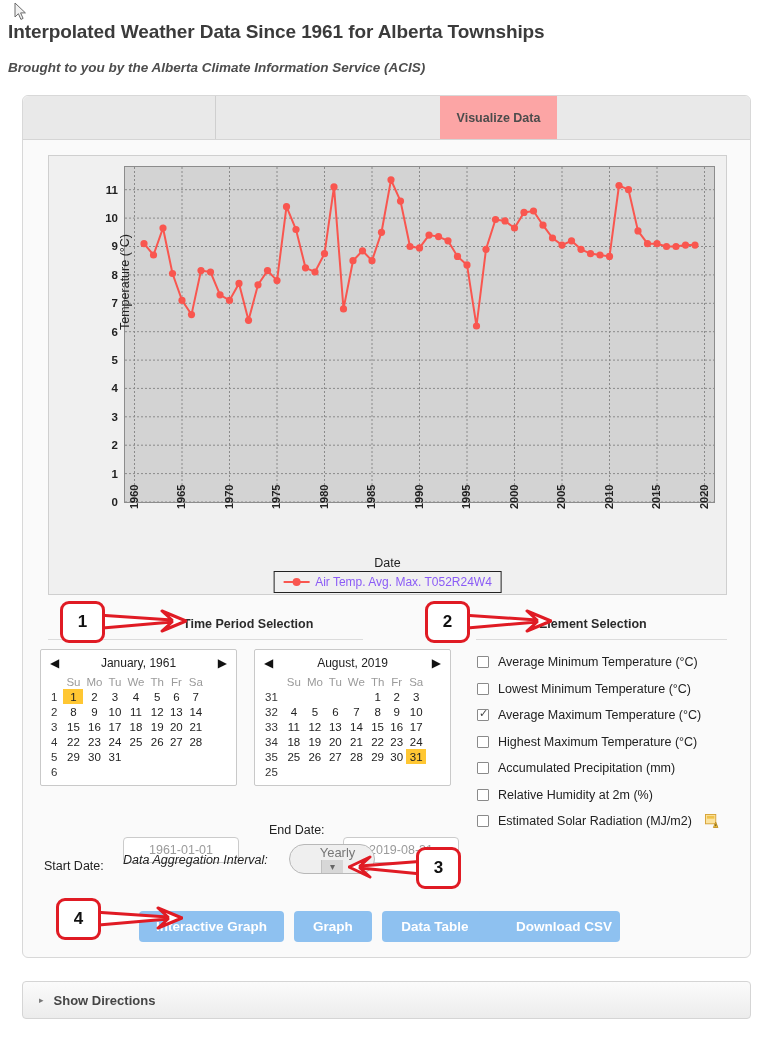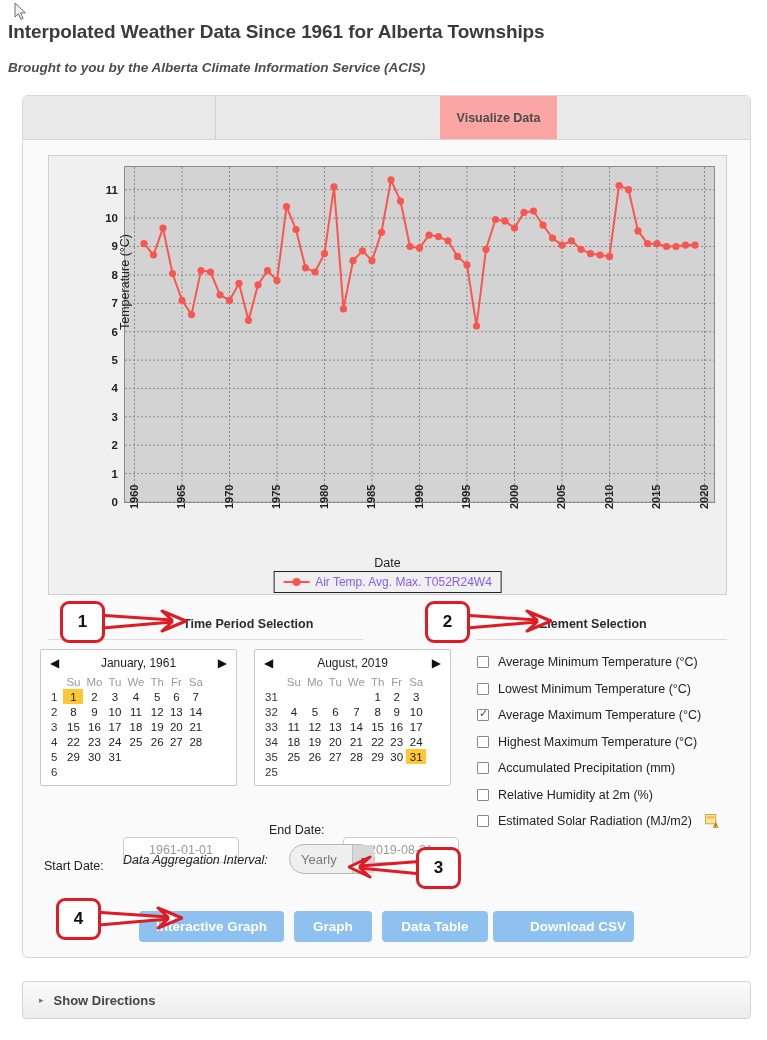--- a/index.html
+++ b/index.html
@@ -122,21 +122,21 @@
   .solar-icon { margin-left:4px; width:15px; height:14px; flex:none; }
   
   .fld-label { position:absolute; font-size:12.5px; color:#222; }
   .fld {
     position:absolute; height:26px; border:1px solid #cbcbcb; background:#fff;
     border-radius:4px; display:flex; align-items:center; justify-content:center;
     font-size:12.5px; color:#9b9b9b;margin-top:24px;
   }
   .sel-wrap {
     position:absolute; height:30px; border:1px solid #b8b8b8; background:#efefef;
-    border-radius:15px; display:flex; align-items:center;
+    border-radius:15px; display:flex; align-items:center;flex-direction:column;
   }
   .sel-val { flex:1; padding-left:11px; font-size:13px; color:#777; }
   .sel-arrow { width:22px; height:100%; background:#d7d7d7;
     border-left:1px solid #c0c0c0; display:flex; align-items:center;
     justify-content:center; font-size:10px; color:#666; }
   
   .btn {
     position:absolute; height:31px; background:#8ec1f0; color:#ffffff;
     border:none; border-radius:4px; font-family:"Liberation Sans", sans-serif;
     font-size:13.5px; font-weight:bold; cursor:pointer;
@@ -527,21 +527,21 @@
 
   <div class="fld-label" style="left:100px;top:757px;font-style:italic;">Data Aggregation Interval:</div>
   <div class="sel-wrap" style="left:266px;top:748px;width:86px;">
     <span class="sel-val">Yearly</span>
     <span class="sel-arrow">▾</span>
   </div>
 
   <div class="btn" style="left:116px;top:815px;width:145px;">Interactive Graph</div>
   <div class="btn" style="left:271px;top:815px;width:78px;">Graph</div>
   <div class="btn" style="left:359px;top:815px;width:106px;">Data Table</div>
-  <div class="btn" style="left:470px;top:815px;width:141px;padding-left:29px;">Download CSV</div>
+  <div class="btn" style="left:456px;top:815px;width:141px;padding-left:29px;">Download CSV</div>
 
 </div>
 
 <div class="accordion">
   <span class="acc-caret">▸</span>
   <span class="acc-text">Show Directions</span>
 </div>
 
 <svg class="callout-arrow" style="left:62px;top:601px;width:125px;height:40px;" viewBox="0 0 125 40">
   <path d="M6,12 L110,19 L100,10 L124,20 L100,30 L110,21 L6,30 Z" fill="#ffffff" stroke="#e01b24" stroke-width="3" stroke-linejoin="round"></path>

